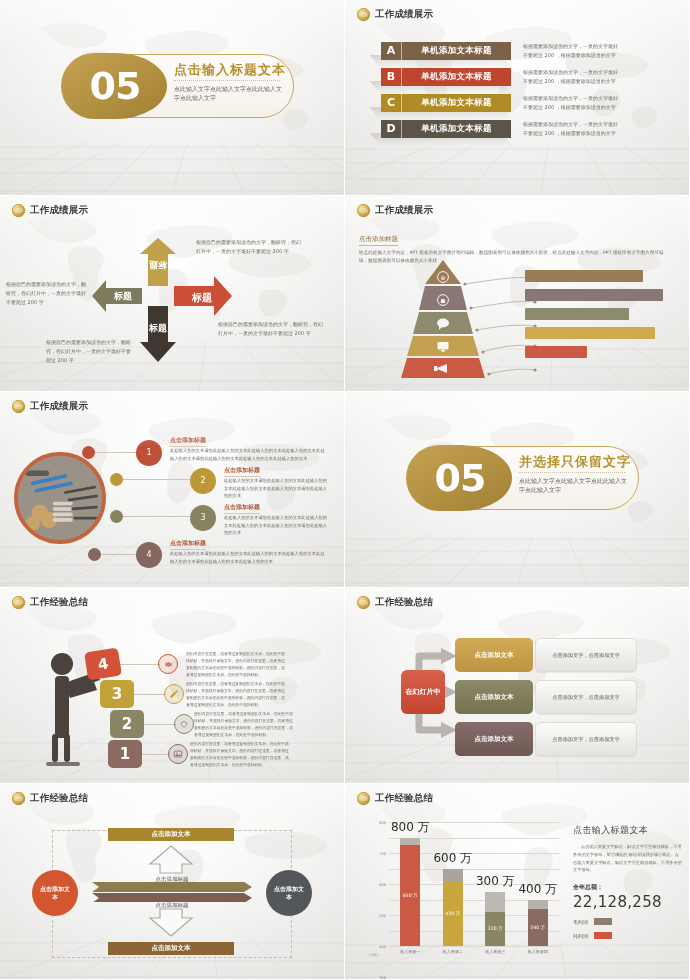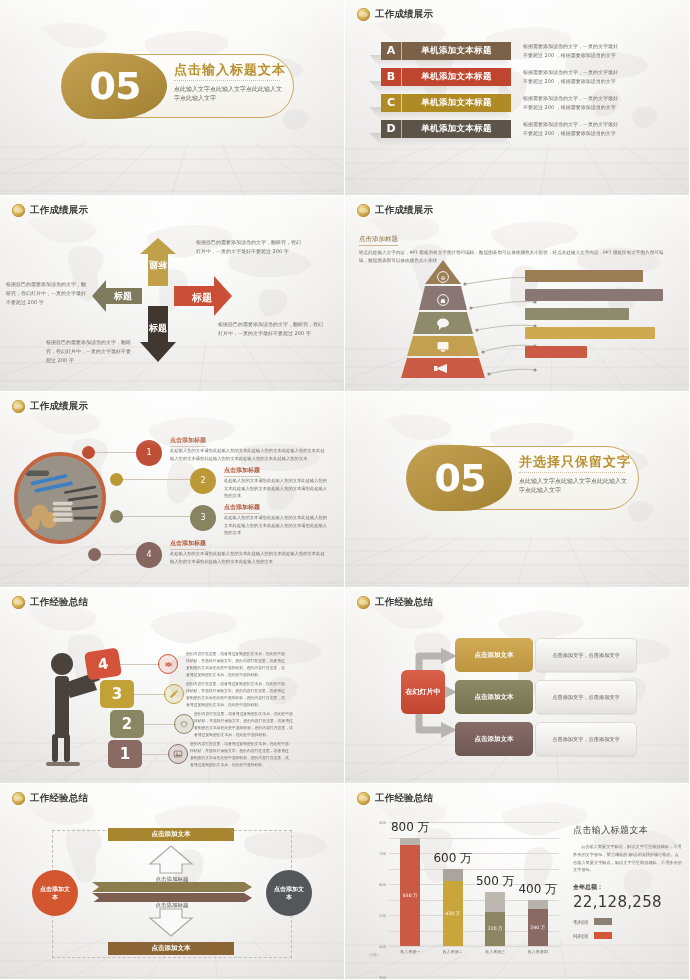--- a/index.html
+++ b/index.html
@@ -802,21 +802,21 @@
           </div>
           <div class="cbar" style="left: 53.975px; width: 19.55px; height: 77.5px;">
             <div class="cseg" style="top: 0px; height: 16%; background: rgb(169, 164, 156);"></div>
             <div class="cseg" style="bottom: 0px; height: 84%; background: rgb(201, 166, 60);">420 万</div>
             <div class="ctop" style="bottom: 100%; margin-bottom: 2px;">600 万</div>
             <div class="cxl">收入来源二</div>
           </div>
           <div class="cbar" style="left: 96.475px; width: 19.55px; height: 54.25px;">
             <div class="cseg" style="top: 0px; height: 37.1429%; background: rgb(189, 185, 178);"></div>
             <div class="cseg" style="bottom: 0px; height: 62.8571%; background: rgb(138, 134, 99);">220 万</div>
-            <div class="ctop" style="bottom: 100%; margin-bottom: 2px;">500 万</div>
+            <div class="ctop" style="bottom: 100%; margin-bottom: 2px;">300 万</div>
             <div class="cxl">收入来源三</div>
           </div>
           <div class="cbar" style="left: 138.975px; width: 19.55px; height: 46.5px;">
             <div class="cseg" style="top: 0px; height: 20%; background: rgb(183, 178, 170);"></div>
             <div class="cseg" style="bottom: 0px; height: 80%; background: rgb(138, 106, 99);">240 万</div>
             <div class="ctop" style="bottom: 100%; margin-bottom: 2px;">400 万</div>
             <div class="cxl">收入来源四</div>
           </div>
         </div>
       <div class="cunit" style="left:0;bottom:4px">

